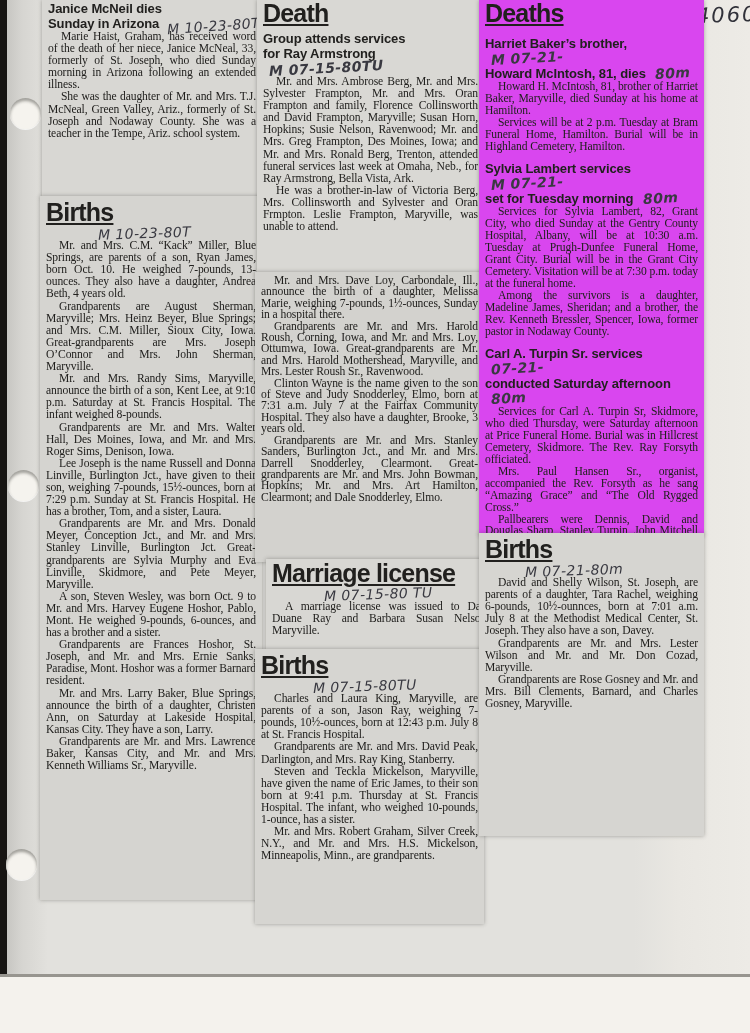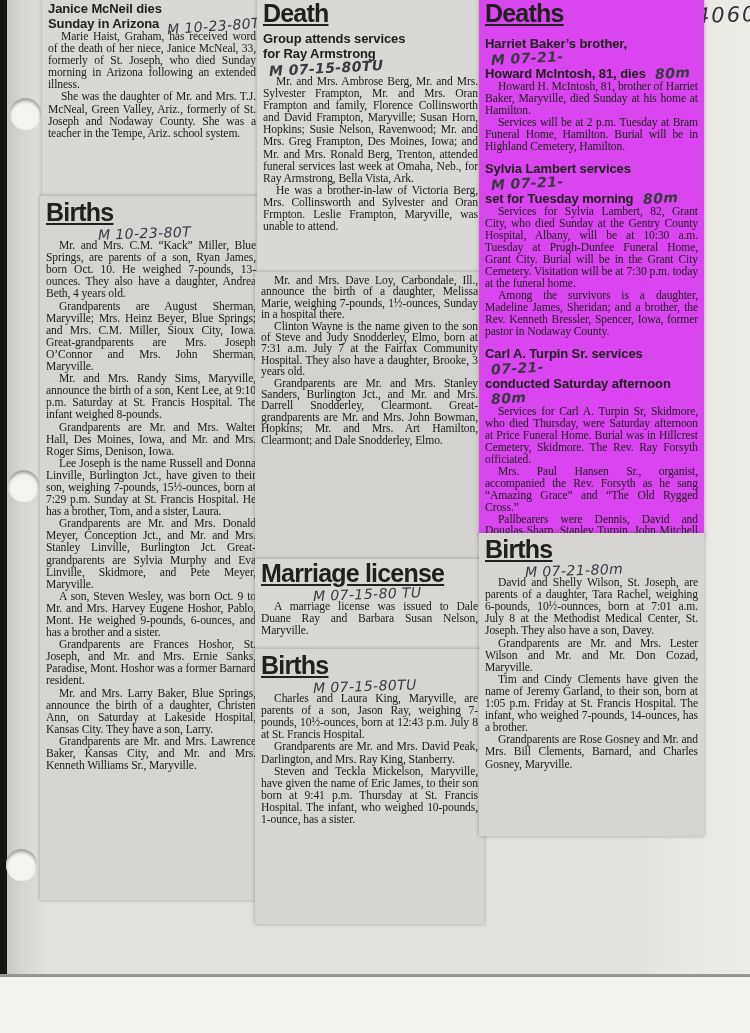--- a/index.html
+++ b/index.html
@@ -73,36 +73,38 @@
       <span>Group attends services</span><br>
       <span>for Ray Armstrong</span>
       <span class="hand ann-inline">M 07-15-80TU</span>
     </div>
     <p>Mr. and Mrs. Ambrose Berg, Mr. and Mrs. Sylvester Frampton, Mr. and Mrs. Oran Frampton and family, Florence Collinsworth and David Frampton, Maryville; Susan Horn, Hopkins; Susie Nelson, Ravenwood; Mr. and Mrs. Greg Frampton, Des Moines, Iowa; and Mr. and Mrs. Ronald Berg, Trenton, attended funeral services last week at Omaha, Neb., for Ray Armstrong, Bella Vista, Ark.</p>
     <p>He was a brother-in-law of Victoria Berg, Mrs. Collinsworth and Sylvester and Oran Frmpton. Leslie Frampton, Maryville, was unable to attend.</p>
   </div>
 
   <div class="clip m2" style="left:255px;top:272px;width:217px;height:283px;background:#d3d2ce;">
     <p>Mr. and Mrs. Dave Loy, Carbondale, Ill., announce the birth of a daughter, Melissa Marie, weighing 7-pounds, 1½-ounces, Sunday in a hospital there.</p>
+    <p class="g8">Grandparents are Mr. and Mrs. Harold Roush, Corning, Iowa, and Mr. and Mrs. Loy, Ottumwa, Iowa. Great-grandparents are Mr. and Mrs. Harold Mothershead, Maryville, and Mrs. Lester Roush Sr., Ravenwood.</p>
     <p class="g13">Clinton Wayne is the name given to the son of Steve and Judy Snodderley, Elmo, born at 7:31 a.m. July 7 at the Fairfax Community Hospital. They also have a daughter, Brooke, 3 years old.</p>
     <p class="g8">Grandparents are Mr. and Mrs. Stanley Sanders, Burlington Jct., and Mr. and Mrs. Darrell Snodderley, Clearmont. Great-grandparents are Mr. and Mrs. John Bowman, Hopkins; Mr. and Mrs. Art Hamilton, Clearmont; and Dale Snodderley, Elmo.</p>
   </div>
 
-  <div class="clip" style="left:255px;top:559px;width:217px;height:88px;background:#d8d7d3;">
+  <div class="clip" style="left:266px;top:559px;width:217px;height:88px;background:#d8d7d3;">
     <div class="h heading" style="margin-top:-2px;">Marriage license</div>
     <span class="hand ann-block">M 07-15-80 TU</span>
     <p>A marriage license was issued to Dale Duane Ray and Barbara Susan Nelson, Maryville.</p>
   </div>
 
   <div class="clip" style="left:255px;top:649px;width:217px;height:268px;background:#d6d5d1;">
     <div class="h heading">Births</div>
     <span class="hand ann-block">M 07-15-80TU</span>
     <p>Charles and Laura King, Maryville, are parents of a son, Jason Ray, weighing 7-pounds, 10½-ounces, born at 12:43 p.m. July 8 at St. Francis Hospital.</p>
     <p class="g8">Grandparents are Mr. and Mrs. David Peak, Darlington, and Mrs. Ray King, Stanberry.</p>
     <p class="g22">Steven and Teckla Mickelson, Maryville, have given the name of Eric James, to their son born at 9:41 p.m. Thursday at St. Francis Hospital. The infant, who weighed 10-pounds, 1-ounce, has a sister.</p>
+    <p>Mr. and Mrs. Robert Graham, Silver Creek, N.Y., and Mr. and Mrs. H.S. Mickelson, Minneapolis, Minn., are grandparents.</p>
   </div>
 
   <div class="clip r1" style="left:479px;top:0;width:213px;height:529px;background:#d946ef;">
     <div class="h heading" style="margin-top:-3px;">Deaths</div>
 
     <div class="ditem">
       <div class="h sub">
         <span>Harriet Baker’s brother,</span>
         <span class="hand ann-inline">M 07-21-</span><br>
         <span>Howard McIntosh, 81, dies</span>
@@ -134,18 +136,17 @@
       <p>Mrs. Paul Hansen Sr., organist, accompanied the Rev. Forsyth as he sang “Amazing Grace” and “The Old Rygged Cross.”</p>
       <p>Pallbearers were Dennis, David and Douglas Sharp, Stanley Turpin, John Mitchell and Kurby Kenny.</p>
     </div>
   </div>
 
   <div class="clip" style="left:479px;top:533px;width:213px;height:296px;background:#d6d5d1;">
     <div class="h heading">Births</div>
     <span class="hand ann-block" style="margin-left:40px;">M 07-21-80m</span>
     <p>David and Shelly Wilson, St. Joseph, are parents of a daughter, Tara Rachel, weighing 6-pounds, 10½-ounnces, born at 7:01 a.m. July 8 at the Methodist Medical Center, St. Joseph. They also have a son, Davey.</p>
     <p class="g8">Grandparents are Mr. and Mrs. Lester Wilson and Mr. and Mr. Don Cozad, Maryville.</p>
-    <p class="g22">Tim and Cindy Clements have given the name of Jeremy Garland, to their son, born at 1:05 p.m. Friday at St. Francis Hospital. The infant, who weighed 7-pounds, 14-ounces, has a brother.</p>
     <p class="g17">Grandparents are Rose Gosney and Mr. and Mrs. Bill Clements, Barnard, and Charles Gosney, Maryville.</p>
   </div>
 
   <div class="page-edge"></div>
 </div>
 
 </body></html>

